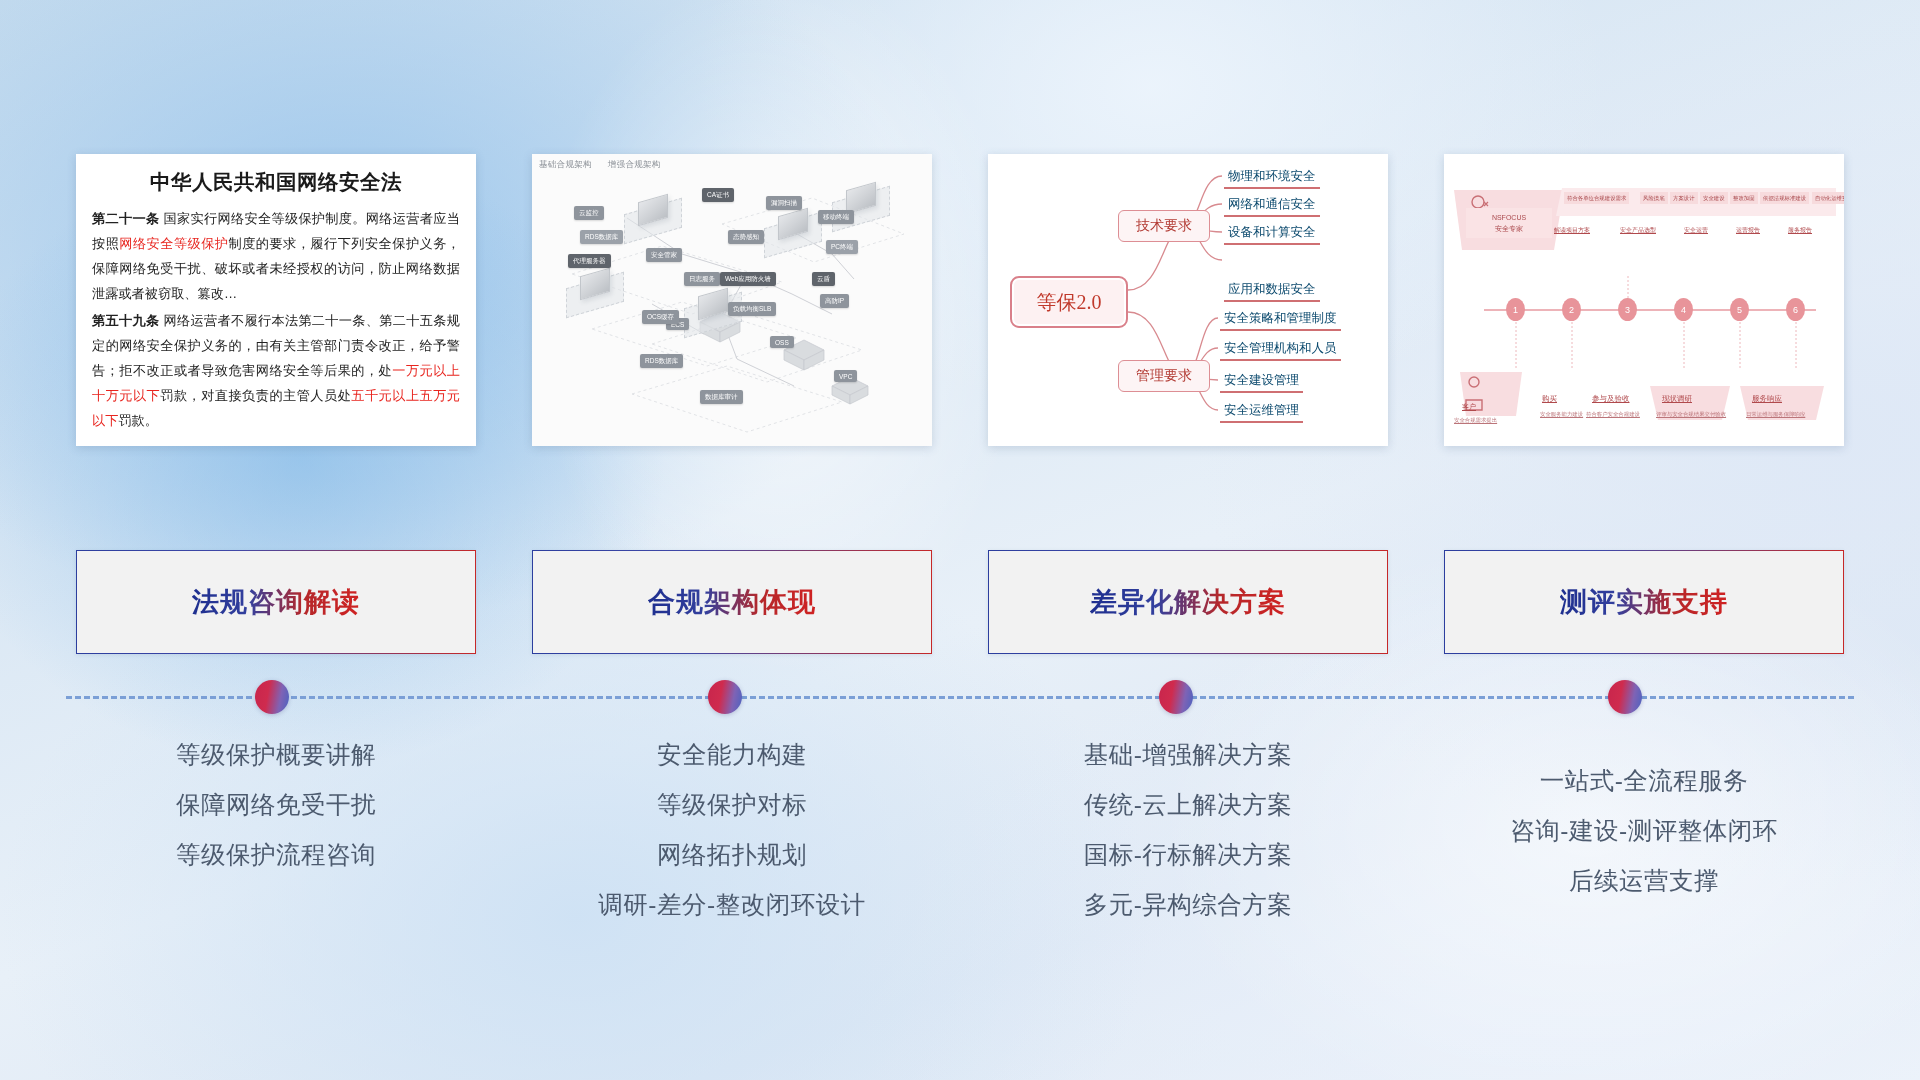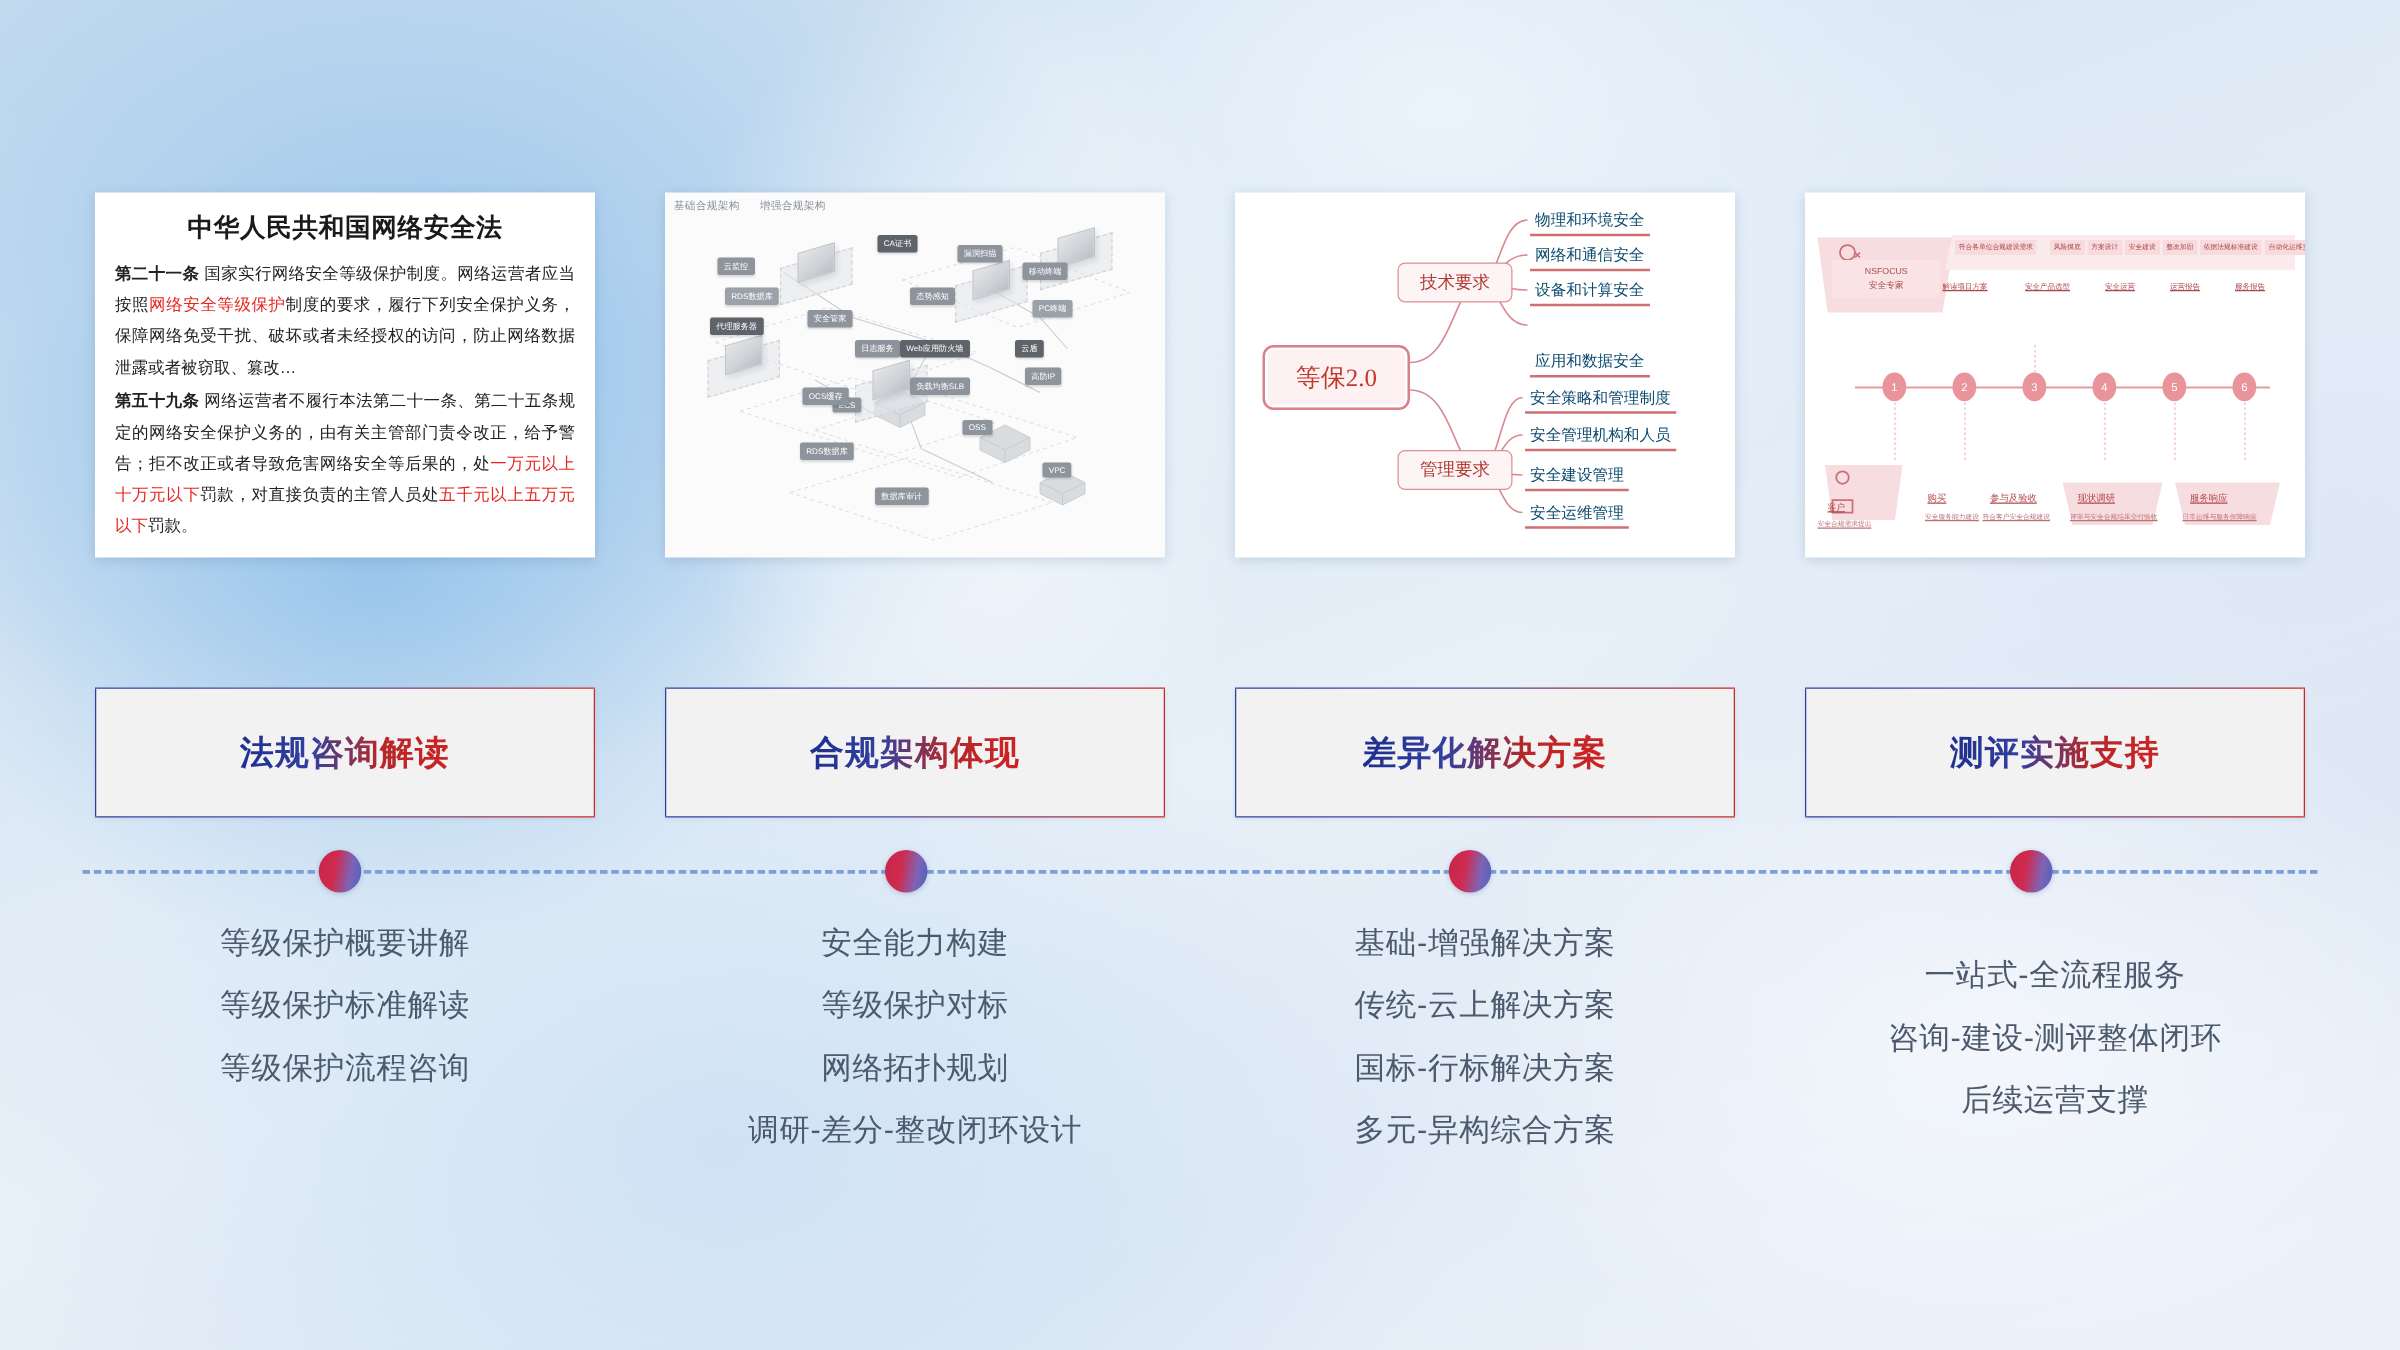--- a/index.html
+++ b/index.html
@@ -379,21 +379,21 @@
   <div class="axis-line"></div>
   <div class="axis-dot" style="left:255px;"></div>
   <div class="axis-dot" style="left:708px;"></div>
   <div class="axis-dot" style="left:1159px;"></div>
   <div class="axis-dot" style="left:1608px;"></div>
 </div>
 
 <div class="lists">
   <div class="list-col">
     <div class="list-item">等级保护概要讲解</div>
-    <div class="list-item">等级保护标准解读</div>
+    <div class="list-item">保障网络免受干扰</div>
     <div class="list-item">等级保护流程咨询</div>
   </div>
   <div class="list-col">
     <div class="list-item">安全能力构建</div>
     <div class="list-item">等级保护对标</div>
     <div class="list-item">网络拓扑规划</div>
     <div class="list-item">调研-差分-整改闭环设计</div>
   </div>
   <div class="list-col">
     <div class="list-item">基础-增强解决方案</div>

